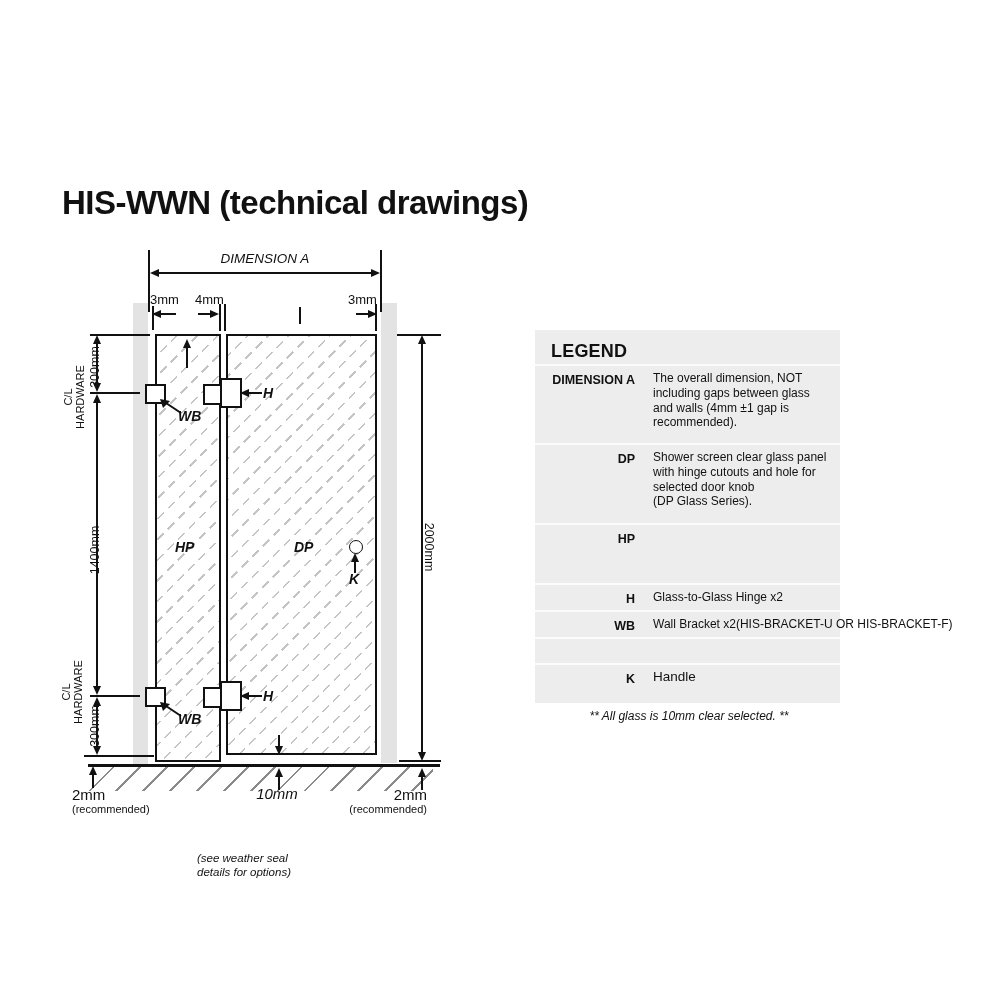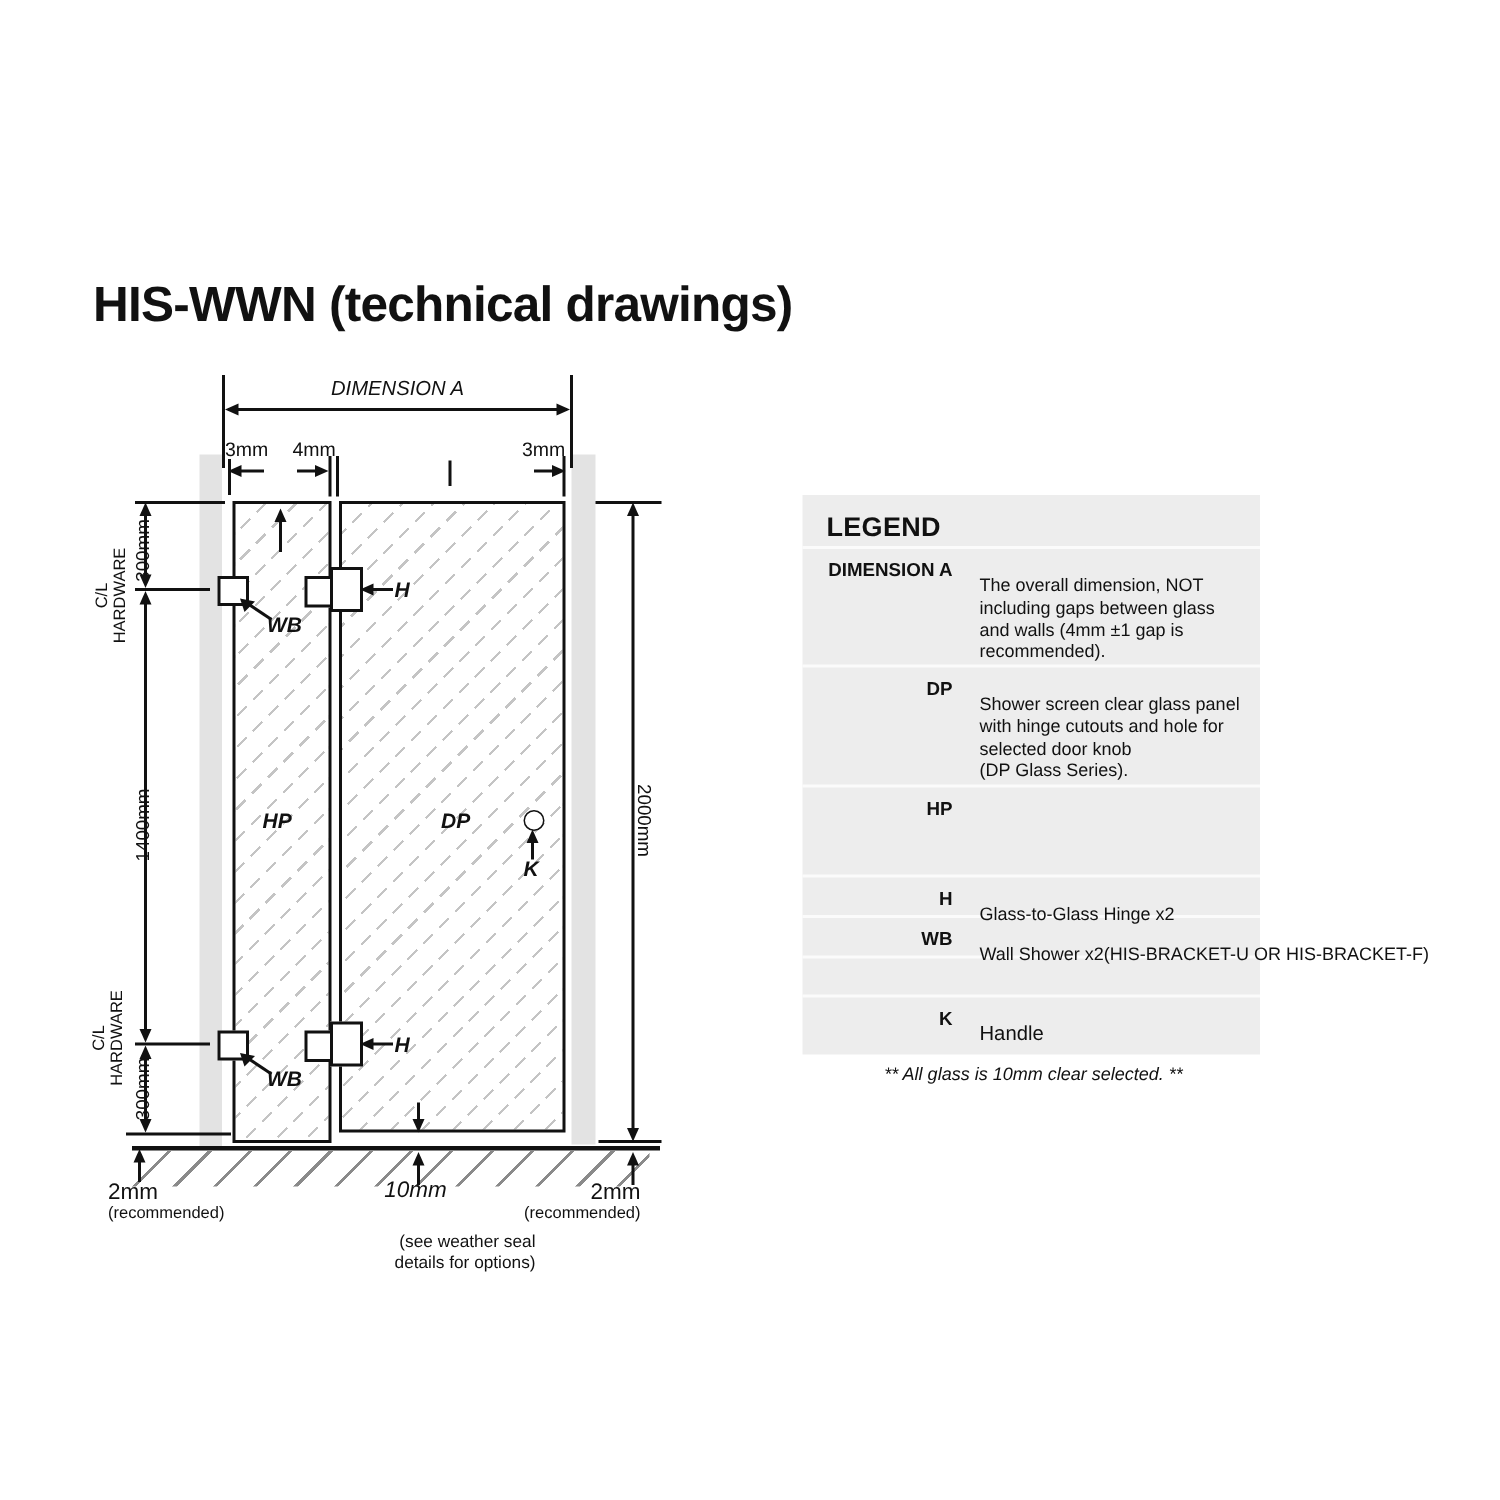--- a/index.html
+++ b/index.html
@@ -28,21 +28,21 @@
   .vlabel.cw{transform:translate(-50%,-50%) rotate(90deg);}
   .title{position:absolute;left:62px;top:184px;font-size:33px;font-weight:bold;letter-spacing:-0.5px;}
   .dima{position:absolute;left:180px;top:251px;width:170px;text-align:center;
         font-style:italic;font-size:13.5px;}
   .kcircle{position:absolute;width:12px;height:12px;border:1.7px solid #111;border-radius:50%;background:#fff;}
   
   .legend-box{position:absolute;left:535px;top:330px;width:305px;height:373px;background:#ededed;}
   .legend-head{font-size:18px;font-weight:bold;padding:11px 0 0 16px;height:23px;letter-spacing:0.2px;}
   .lrow{display:flex;border-top:2px solid #fbfbfb;}
   .lrow .term{width:100px;text-align:right;font-weight:bold;font-size:12.5px;padding-top:7px;flex:none;}
-  .lrow .desc{margin-left:18px;font-size:12px;line-height:14.8px;padding-top:17px;white-space:pre-line;}
+  .lrow .desc{margin-left:18px;font-size:12px;line-height:14.8px;padding-top:5px;white-space:pre-line;}
   .lrow.nowrap .desc{white-space:nowrap;}
   .lrow.krow .desc{font-size:13.5px;}
   .footnote{position:absolute;left:539px;top:709px;width:300px;text-align:center;
             font-style:italic;font-size:12px;}
 </style>
 </head>
 <body>
 
 <div class="canvas">
 
@@ -152,21 +152,21 @@
     <div class="vl" style="left:421px;top:776px;height:14px;width:1.7px;"></div>
 
     <div class="vl" style="left:278px;top:735px;height:12px;width:1.7px;"></div>
     <div class="ah down" style="left:275px;top:746px;"></div>
     <div class="ah up" style="left:275px;top:768px;"></div>
     <div class="vl" style="left:278px;top:776px;height:14px;width:1.7px;"></div>
 
     <div class="lbl" style="left:72px;top:786px;font-size:15px;">2mm</div>
     <div class="lbl" style="left:72px;top:803px;font-size:11px;">(recommended)</div>
     <div class="abs" style="left:212px;top:785px;width:130px;text-align:center;font-size:15px;font-style:italic;">10mm</div>
-    <div class="abs" style="left:197px;top:821px;width:160px;text-align:right;font-size:11.5px;white-space:pre-line;line-height:14px;">(see weather seal
+    <div class="abs" style="left:197px;top:851px;width:160px;text-align:left;font-size:11.5px;font-style:italic;white-space:pre-line;line-height:14px;">(see weather seal
 details for options)</div>
     <div class="abs" style="left:345px;top:786px;width:82px;text-align:right;font-size:15px;">2mm</div>
     <div class="abs" style="left:345px;top:803px;width:82px;text-align:right;font-size:11px;">(recommended)</div>
   </div>
 
   <div class="legend-box">
     <div class="legend-head">LEGEND</div>
     <div class="lrow" style="height:77px;">
       <div class="term">DIMENSION A</div>
       <div class="desc">The overall dimension, NOT
@@ -183,21 +183,21 @@
     </div>
     <div class="lrow" style="height:58px;">
       <div class="term">HP</div>
     </div>
     <div class="lrow" style="height:25px;">
       <div class="term">H</div>
       <div class="desc">Glass-to-Glass Hinge x2</div>
     </div>
     <div class="lrow nowrap" style="height:25px;">
       <div class="term">WB</div>
-      <div class="desc">Wall Shower x2(HIS-BRACKET-U OR HIS-BRACKET-F)</div>
+      <div class="desc">Wall Bracket x2(HIS-BRACKET-U OR HIS-BRACKET-F)</div>
     </div>
     <div class="lrow" style="height:24px;">
       <div class="term"></div>
       <div class="desc"></div>
     </div>
     <div class="lrow krow" style="height:38px;">
       <div class="term">K</div>
       <div class="desc">Handle</div>
     </div>
   </div>

